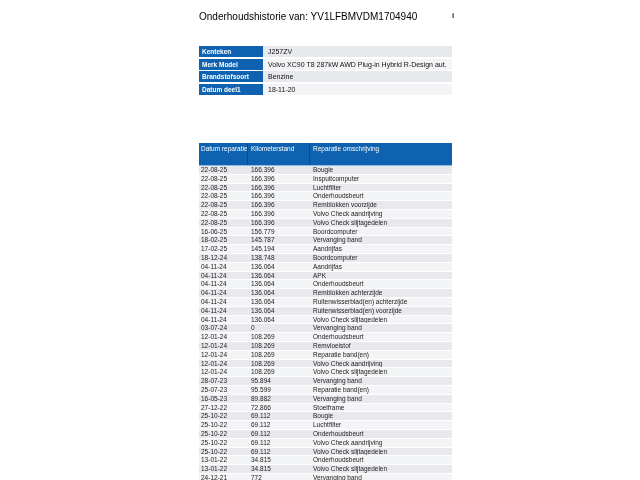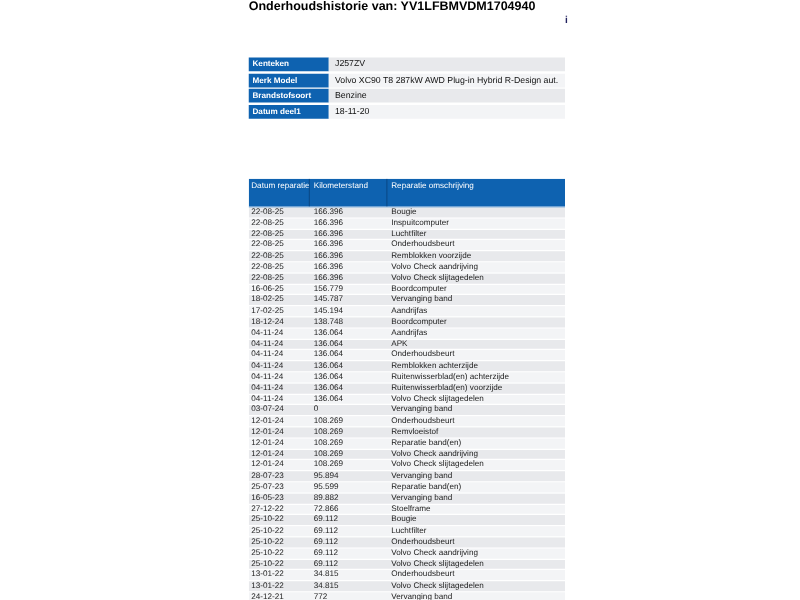--- a/index.html
+++ b/index.html
@@ -8,23 +8,23 @@
     position: relative;
     background: #ffffff;
     font-family: "Liberation Sans", sans-serif;
     color: #1a1a1a;
     overflow: hidden;
   }
 
   
   .page-title {
     position: absolute;
-    left: 199px; top: 0;
+    left: 199px; top: 11px;
     font-size: 10px;
-    font-weight: bold;
+    font-weight: normal;
     color: #000000;
     white-space: nowrap;
   }
   .corner-mark {
     position: absolute;
     left: 452px; top: 11px;
     font-size: 8px;
     font-weight: bold;
     color: #22225e;
   }

